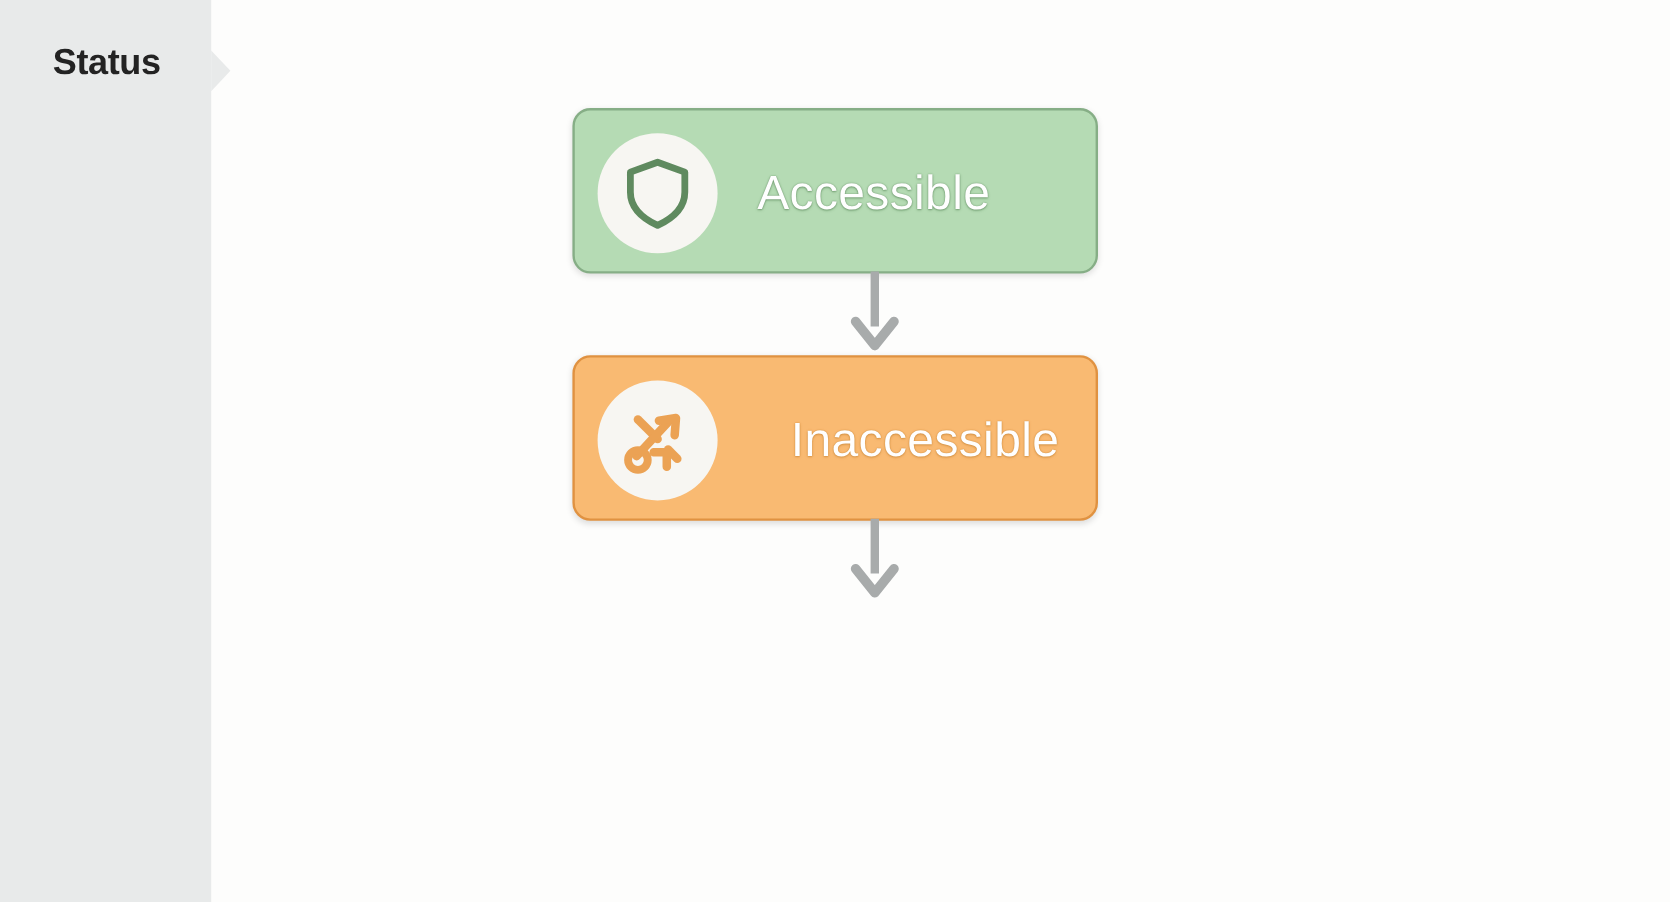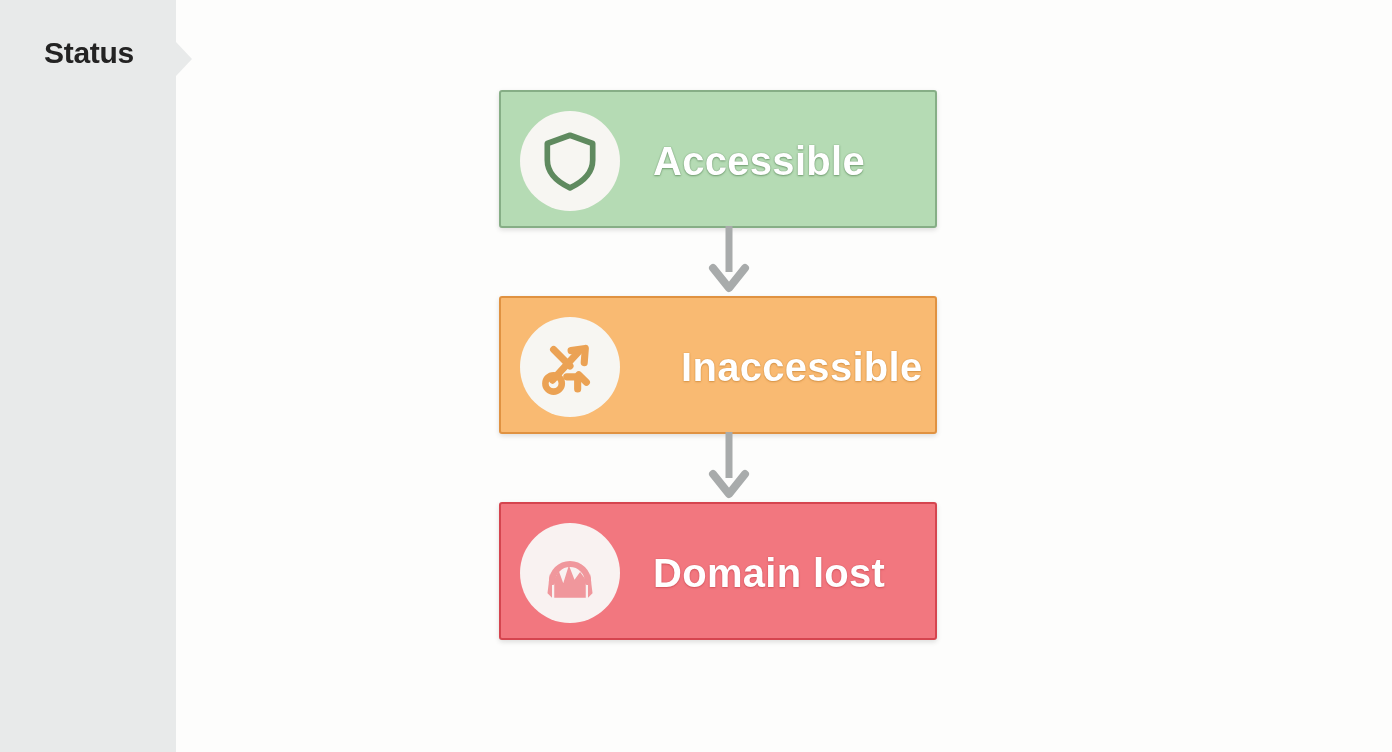--- a/index.html
+++ b/index.html
@@ -31,30 +31,29 @@
     letter-spacing:-0.3px;
     color:#232323;
     white-space:nowrap;
   }
 
   
   #flow { position:absolute; left:0; top:0; width:1392px; height:752px; }
 
   .node {
     position:absolute;
-    left:499px;
+    left:477px;
     width:438px;
     height:138px;
-    border-radius:3px;
+    border-radius:15px;
     border-width:2px;
     border-style:solid;
     display:flex;
     align-items:center;
     box-shadow:0 2px 5px rgba(0,0,0,0.13);
-    font-weight:bold;
   }
   .node-accessible   { top:90px;  background:#b5dbb4; border-color:#86ae86; }
   .node-inaccessible { top:296px; background:#f9ba72; border-color:#e09241; }
   .node-domain-lost  { top:502px; background:#f2777f; border-color:#d5454f; }
 
   .node-icon-wrap {
     position:absolute;
     left:19px; top:19px;
     width:100px; height:100px;
     border-radius:50%;
@@ -132,28 +131,15 @@
       <div class="node-label label-inaccessible">Inaccessible</div>
     </div>
 
     <div class="connector connector-2">
       <svg width="48" height="72" viewBox="0 0 48 72" aria-hidden="true">
         <line x1="24" y1="0" x2="24" y2="46" stroke="#a8abab" stroke-width="7"></line>
         <path d="M8 42 L24 62 L40 42" fill="none" stroke="#a8abab" stroke-width="8" stroke-linecap="round" stroke-linejoin="round"></path>
       </svg>
     </div>
 
-    <div class="node node-domain-lost">
-      <div class="node-icon-wrap" style="background:#f9f2f1;">
-        <svg width="72" height="72" viewBox="0 0 64 64" aria-hidden="true">
-
-          <path d="M16 40 A16 16 0 0 1 48 40" fill="none" stroke="#f0979c" stroke-width="5.5" stroke-linecap="round"></path>
-
-          <path d="M14 33 L12 50 L16 54 L16 38 Z" fill="#f0979c"></path>
-          <path d="M50 33 L52 50 L48 54 L48 38 Z" fill="#f0979c"></path>
-          <path d="M18 38 L22 30 L26 41 L31 25 L36 38 L41 31 L46 38 L46 54 L18 54 Z" fill="#f0979c"></path>
-        </svg>
-      </div>
-      <div class="node-label label-domain-lost">Domain lost</div>
-    </div>
 
   </div>
 </div>
 
 </body></html>

